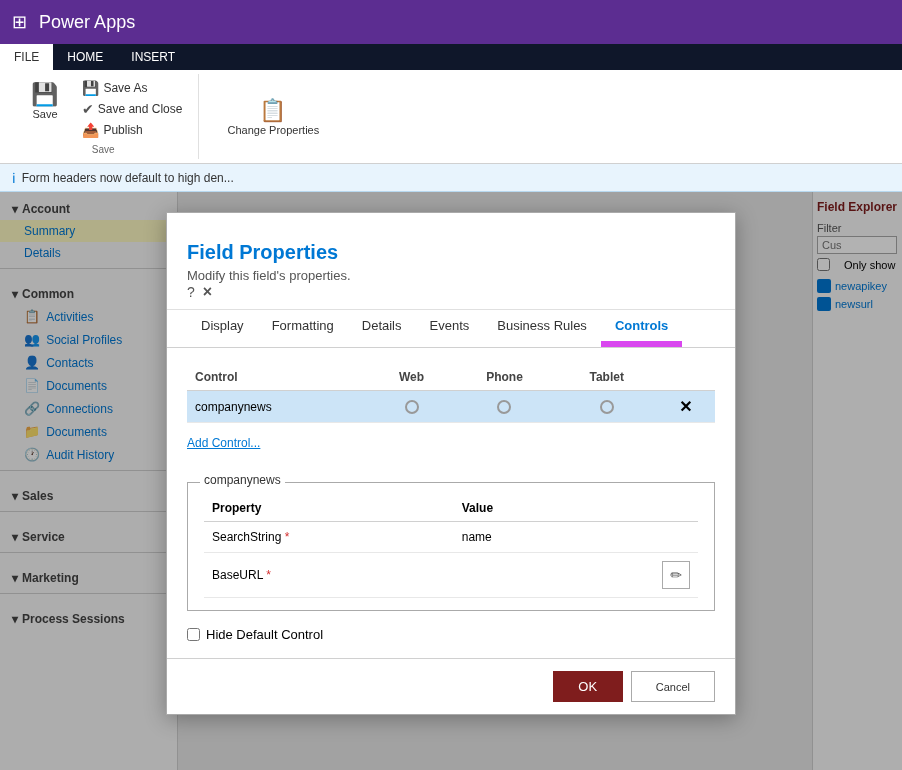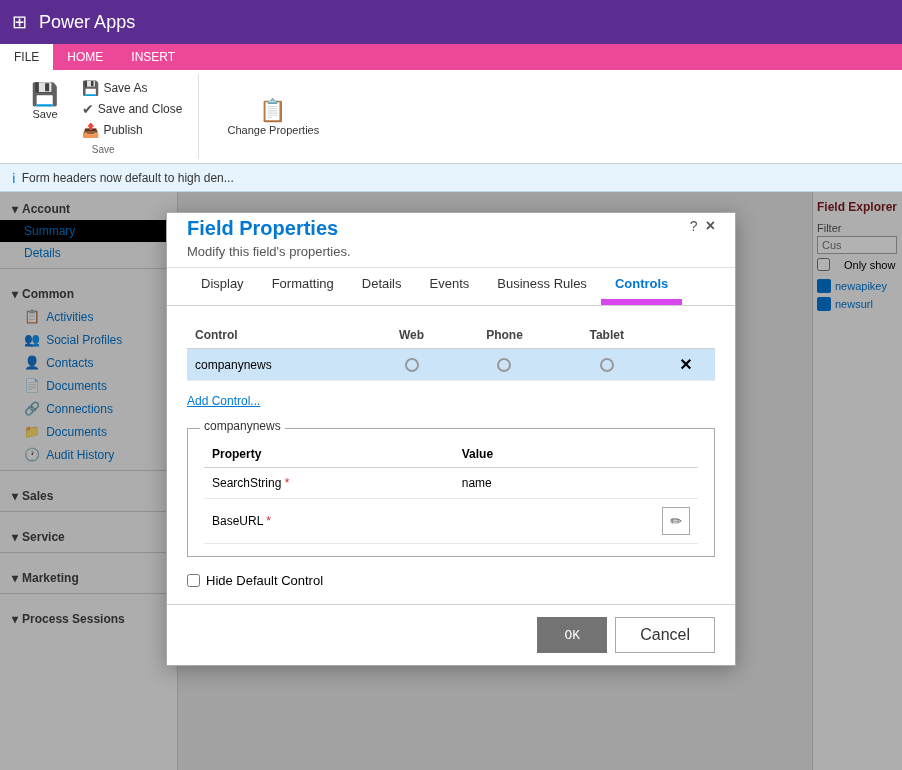--- a/index.html
+++ b/index.html
@@ -25,21 +25,21 @@
       font-weight: 400;
     }
 
     
     .ribbon {
       background: #fff;
       border-bottom: 1px solid #d0d0d0;
     }
     .ribbon-tabs {
       display: flex;
-      background: #ec4899;
+      background: #0f172a;
     }
     .ribbon-tab {
       padding: 6px 14px;
       color: white;
       font-size: 12px;
       cursor: pointer;
       text-transform: uppercase;
     }
     .ribbon-tab.active {
       background: #fff;
@@ -136,21 +136,21 @@
     }
     .sidebar-item {
       padding: 4px 12px 4px 24px;
       font-size: 12px;
       color: #0078d4;
       cursor: pointer;
       display: flex;
       align-items: center;
       gap: 6px;
     }
-    .sidebar-item.active { background: #000000; }
+    .sidebar-item.active { background: #fef9c3; }
     .sidebar-item .item-icon { font-size: 13px; color: #666; }
     .sidebar-divider { height: 1px; background: #d0d0d0; margin: 4px 0; }
 
     
     .center-area {
       flex: 1;
       background: #e8e8e8;
       position: relative;
     }
 
@@ -219,22 +219,23 @@
       box-shadow: 0 4px 20px rgba(0,0,0,0.3);
       width: 570px;
       max-height: 720px;
       display: flex;
       flex-direction: column;
     }
     .dialog-header {
       display: flex;
       align-items: flex-start;
       justify-content: space-between;
-      padding: 4px 20px 8px;
+      padding: 28px 20px 8px;
       border-bottom: 1px solid #e0e0e0;
+      flex-direction: column;
     }
     .dialog-title-area {}
     .dialog-title {
       font-size: 20px;
       font-weight: 600;
       color: #0078d4;
       margin-bottom: 4px;
     }
     .dialog-subtitle { font-size: 13px; color: #555; }
     .dialog-header-actions {
@@ -334,21 +335,21 @@
       border: 2px solid #999;
       display: inline-block;
       vertical-align: middle;
     }
 
     .add-control-link {
       color: #0078d4;
       font-size: 12px;
       cursor: pointer;
       text-decoration: underline;
-      margin-bottom: 20px;
+      margin-bottom: 32px;
       display: inline-block;
     }
 
     
     .companynews-section {
       border: 1px solid #aaa;
       padding: 12px 16px;
       margin-bottom: 16px;
       position: relative;
     }
@@ -411,35 +412,34 @@
 
     
     .dialog-footer {
       padding: 12px 20px;
       border-top: 1px solid #d0d0d0;
       display: flex;
       justify-content: flex-end;
       gap: 8px;
     }
     .btn-ok {
-      background: #737373;
+      background: #7f1d1d;
       color: white;
       border: none;
       padding: 8px 24px;
       font-size: 13px;
       cursor: pointer;
       min-width: 70px;
-      font-family: Liberation Mono, monospace;
     }
     .btn-cancel {
       background: #fff;
       color: #333;
       border: 1px solid #aaa;
       padding: 8px 24px;
-      font-size: 16px;
+      font-size: 11px;
       cursor: pointer;
       min-width: 70px;
     }
   </style>
 </head>
 <body>
 
 <div class="top-bar">
   <span class="app-grid-icon">⊞</span>
   <span class="app-title">Power Apps</span>

